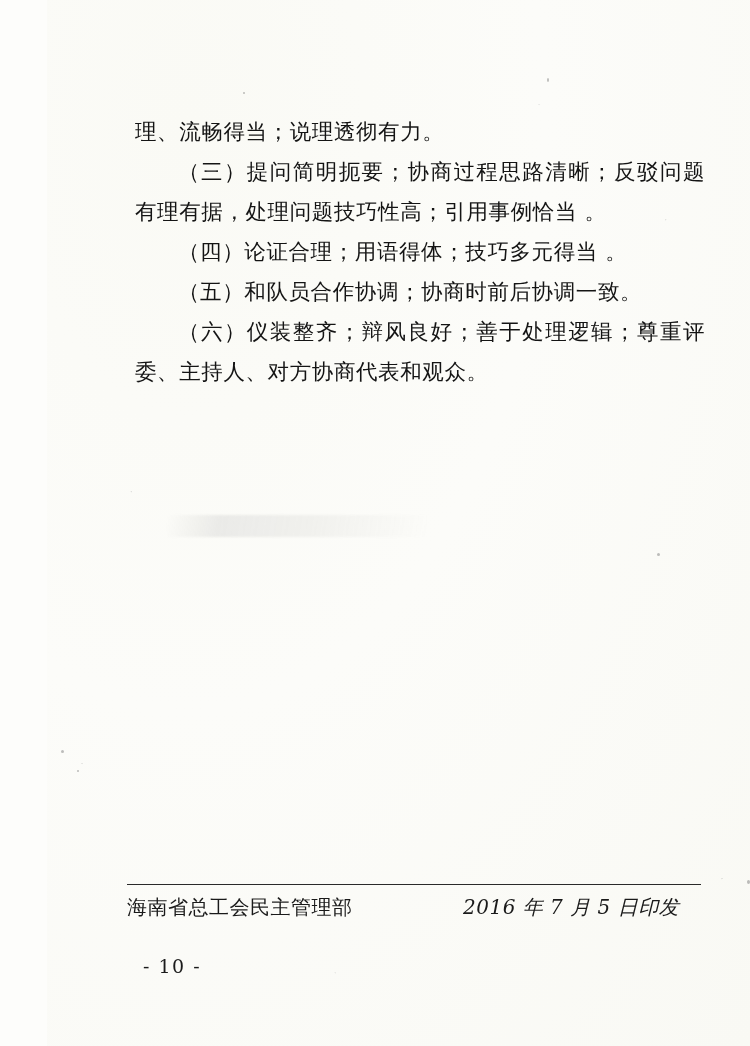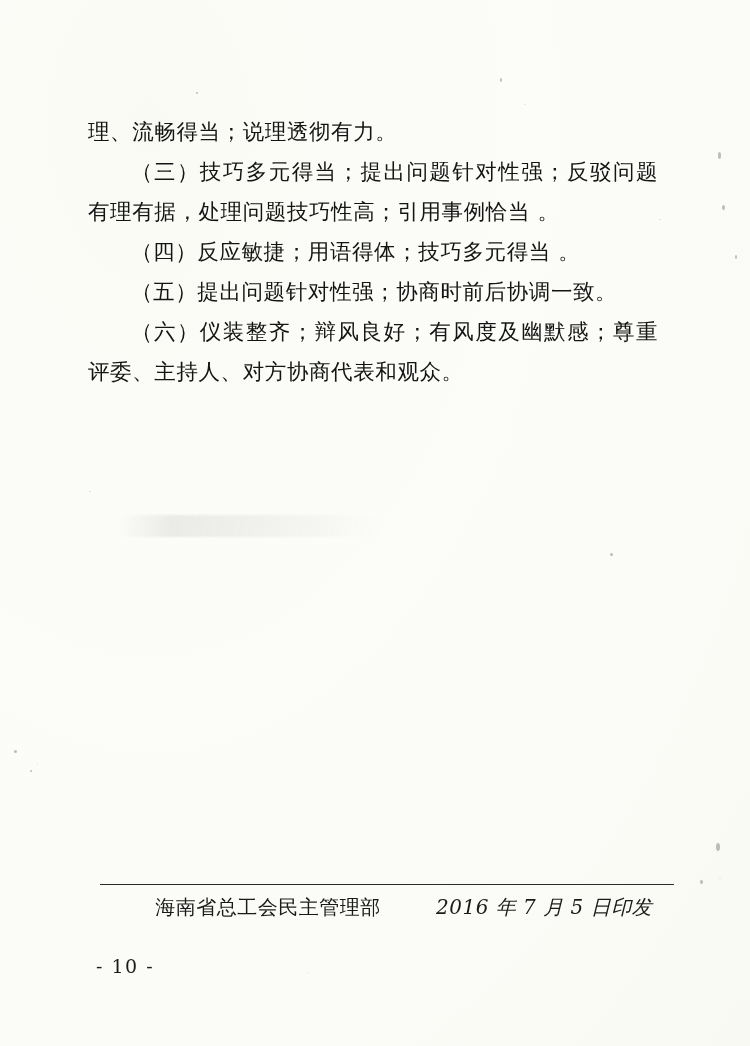--- a/index.html
+++ b/index.html
@@ -14,20 +14,21 @@
     color: #1a1a1a;
     position: relative;
     overflow: hidden;
   }
   
   .page {
     position: absolute;
     inset: 0;
     background:
       radial-gradient(ellipse at 20% 12%, rgba(250,250,245,1) 0%, rgba(252,252,249,1) 45%, rgba(249,249,244,1) 100%);
+    margin-left: 47px;
   }
   .page-noise {
     position: absolute;
     inset: 0;
     pointer-events: none;
     background-image:
       radial-gradient(circle at 12% 47%, rgba(130,130,130,0.22) 0.6px, transparent 1px),
       radial-gradient(circle at 88% 21%, rgba(130,130,130,0.20) 0.6px, transparent 1px),
       radial-gradient(circle at 96% 84%, rgba(130,130,130,0.18) 0.7px, transparent 1px),
       radial-gradient(circle at 5% 73%, rgba(130,130,130,0.18) 0.6px, transparent 1px),
@@ -65,24 +66,23 @@
   }
   .body-text p {
     margin: 0 0 0 0;
   }
   .indent {
     text-indent: 2em;
   }
 
   .footer {
     position: absolute;
-    left: 100px;
+    left: 80px;
     top: 884px;
     width: 574px;
-    text-align: center;
   }
   .footer-rule {
     width: 100%;
     height: 0;
     border-top: 1.6px solid #2a2a2a;
   }
   .footer-row {
     display: flex;
     justify-content: flex-start;
     align-items: baseline;
@@ -123,24 +123,24 @@
   <div class="speck" style="left:610px; top:553px; width:3px; height:3px;"></div>
   <div class="speck" style="left:14px; top:750px; width:3px; height:3px;"></div>
   <div class="speck" style="left:30px; top:770px; width:2px; height:2px;"></div>
   <div class="speck" style="left:716px; top:843px; width:4px; height:8px;"></div>
   <div class="speck" style="left:700px; top:880px; width:3px; height:4px;"></div>
   <div class="speck" style="left:500px; top:78px; width:2px; height:4px;"></div>
   <div class="speck" style="left:196px; top:92px; width:2px; height:2px;"></div>
 
   <div class="body-text">
     <p>理、流畅得当；说理透彻有力。</p>
-    <p class="indent">（三）技巧多元得当；提出问题针对性强；反驳问题有理有据，处理问题技巧性高；引用事例恰当 。</p>
-    <p class="indent">（四）反应敏捷；用语得体；技巧多元得当 。</p>
-    <p class="indent">（五）提出问题针对性强；协商时前后协调一致。</p>
-    <p class="indent">（六）仪装整齐；辩风良好；有风度及幽默感；尊重评委、主持人、对方协商代表和观众。</p>
+    <p class="indent">（三）提问简明扼要；协商过程思路清晰；反驳问题有理有据，处理问题技巧性高；引用事例恰当 。</p>
+    <p class="indent">（四）论证合理；用语得体；技巧多元得当 。</p>
+    <p class="indent">（五）和队员合作协调；协商时前后协调一致。</p>
+    <p class="indent">（六）仪装整齐；辩风良好；善于处理逻辑；尊重评委、主持人、对方协商代表和观众。</p>
   </div>
 
   <div class="footer">
     <div class="footer-rule"></div>
     <div class="footer-row">
       <span class="footer-dept">海南省总工会民主管理部</span>
       <span class="footer-date">2016 年 7 月 5 日印发</span>
     </div>
   </div>
 

